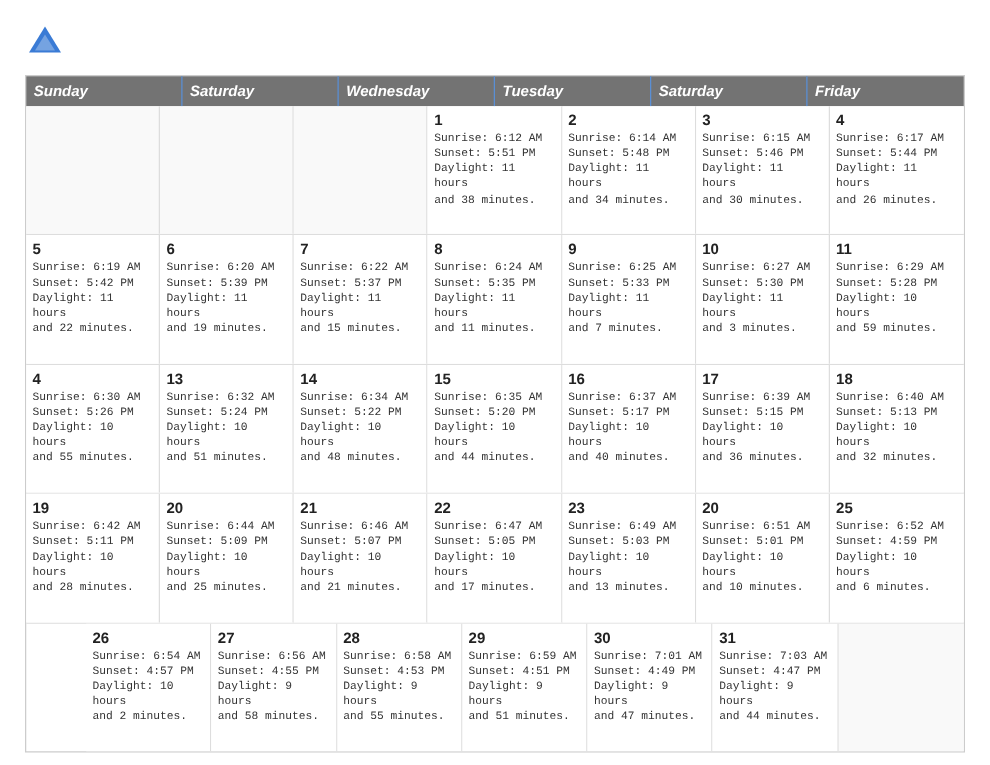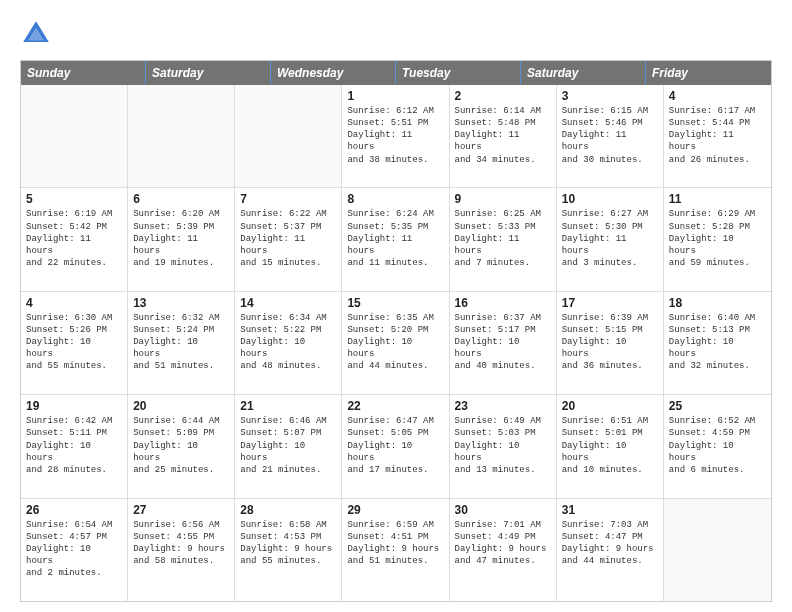--- a/index.html
+++ b/index.html
@@ -77,21 +77,21 @@
       flex: 1;
       display: flex;
       flex-direction: column;
     }
     .cal-row {
       display: grid;
       grid-template-columns: repeat(7, 1fr);
       flex: 1;
       border-bottom: 1px solid #ddd;
     }
-    .cal-row:last-child { border-bottom: none; }
+    .cal-row:last-child { border-bottom: none; margin-left: 48px; }
     .cal-cell {
       border-right: 1px solid #ddd;
       padding: 4px 5px;
       font-size: 9.5px;
       color: #333;
       vertical-align: top;
       background: #fff;
       min-height: 0;
     }
     .cal-cell:last-child { border-right: none; }

